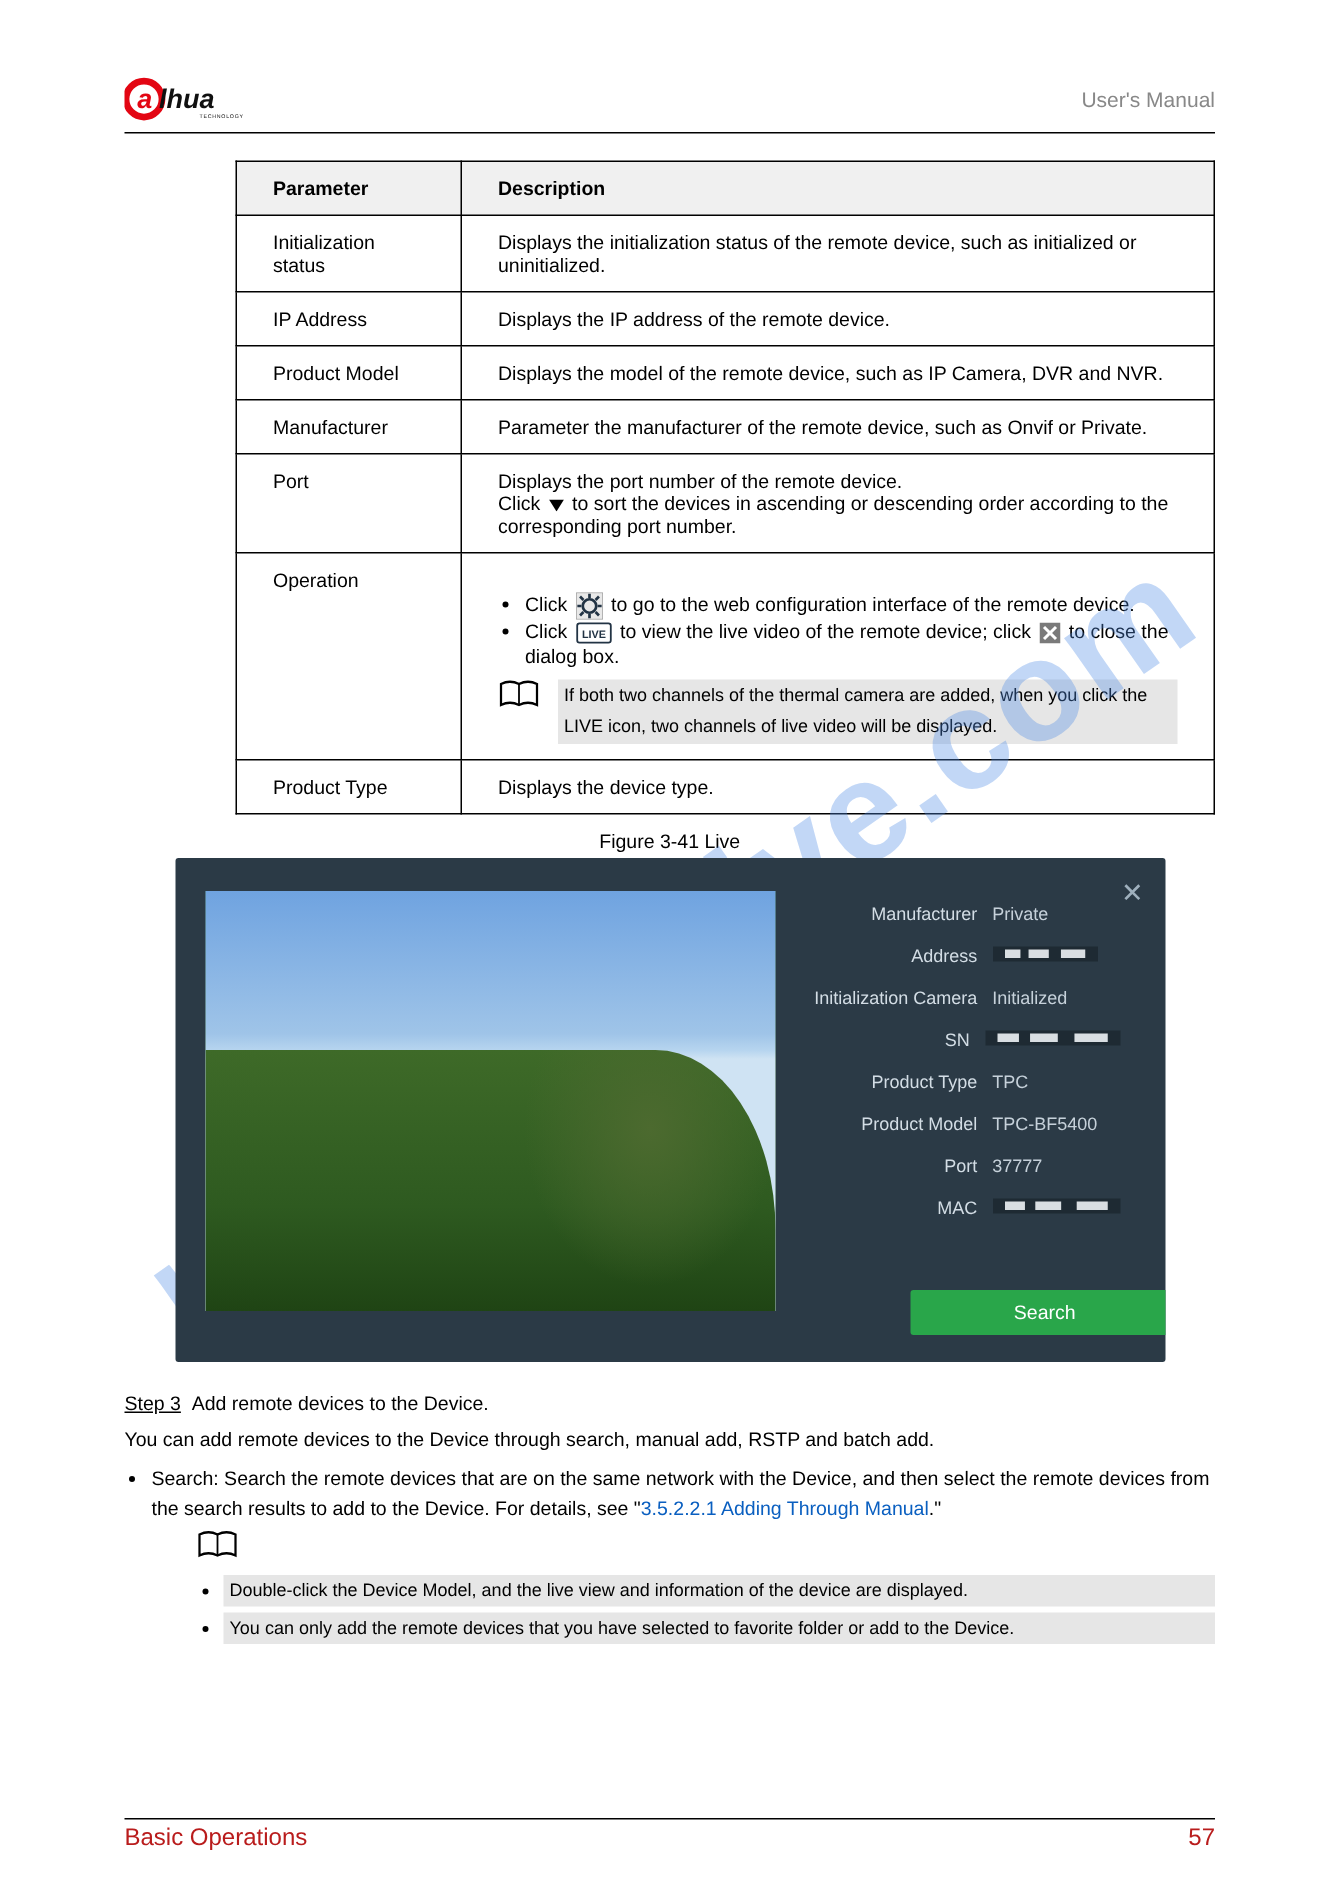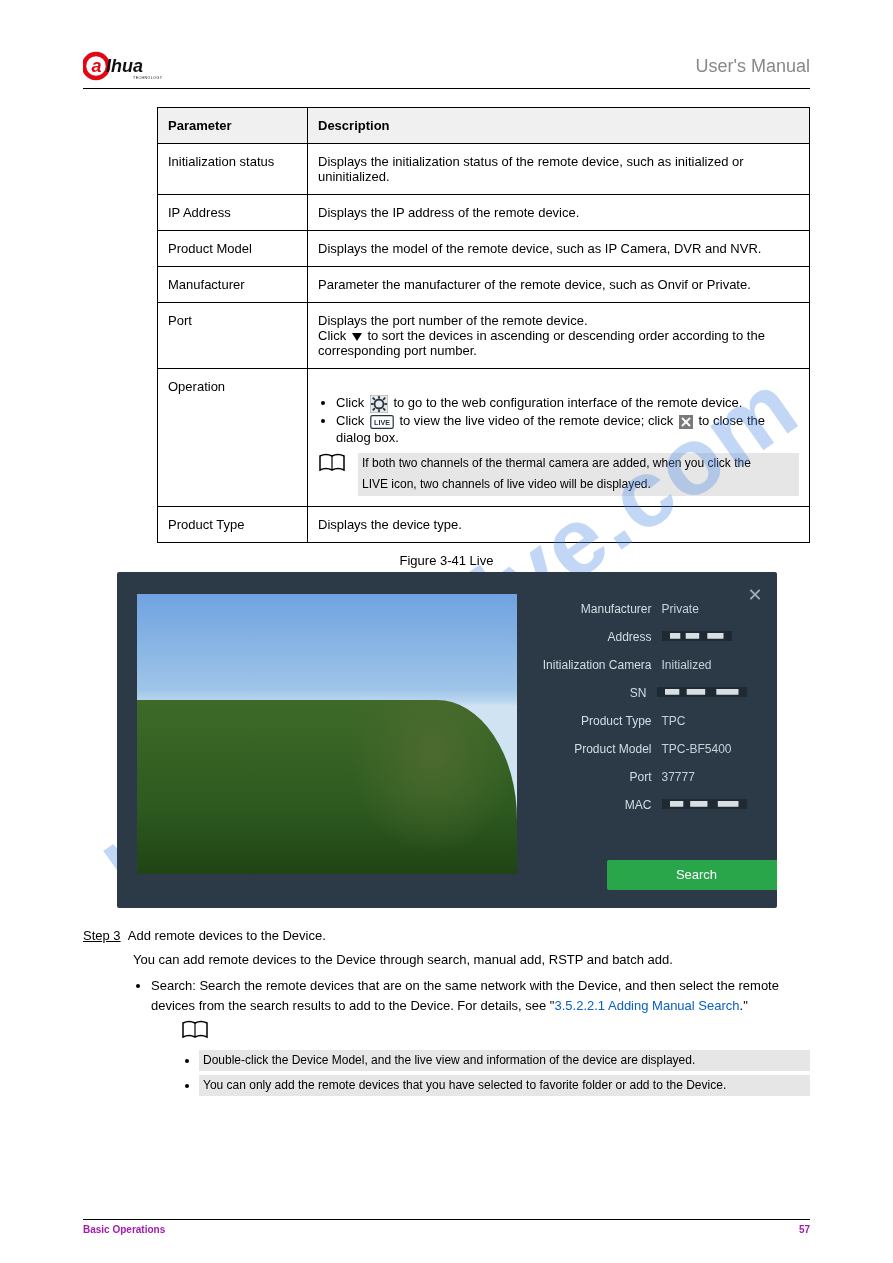--- a/index.html
+++ b/index.html
@@ -5,23 +5,23 @@
   * { box-sizing: border-box; margin: 0; padding: 0; }
   html, body { width: 893px; background: #fff; font-family: Arial, sans-serif; color: #000; }
   .page { position: relative; width: 893px; height: 1263px; padding: 50px 83px 40px 83px; }
   .watermark {
     position: absolute; top: 50%; left: 50%; transform: translate(-50%,-50%) rotate(-35deg);
     font-size: 95px; font-weight: 600; color: rgba(80,140,230,0.35); pointer-events: none;
     white-space: nowrap; letter-spacing: 2px;
   }
   .header { display:flex; align-items:center; border-bottom:1px solid #000; padding-bottom:6px; margin-bottom:18px;}
   .logo { width:100px; height:32px; }
-  .headerTitle { flex:1; text-align:right; font-size:18px; color:#888; }
+  .headerTitle { flex:1; text-align:right; font-size:14px; color:#888; }
   table.params { width:100%; border-collapse:collapse; margin:0 0 8px 74px; width:calc(100% - 74px); font-size:13px; }
-  table.params th, table.params td { border:1px solid #000; vertical-align:top; padding:10px 10px; text-align:left; }
+  table.params th, table.params td { border:1px solid #000; vertical-align:top; padding:10px 24px; text-align:left; }
   table.params th { background:#f0f0f0; font-weight:700; }
   table.params .pcol { width:150px; }
   .iconbox { display:inline-block; vertical-align:middle; margin:0 2px; }
   .gearSvg, .liveSvg, .xSvg, .triSvg { vertical-align:middle; }
   .noteRow { display:flex; gap:10px; margin-top:8px; }
   .noteIcon { width:30px; flex-shrink:0; }
   .noteText { flex:1; font-size:12px; background:#e6e6e6; padding:2px 4px; line-height:1.45; }
   .figCaption { text-align:center; font-size:13px; margin:10px 0 4px 0; }
   .liveDialog {
     position:relative; width:660px; height:336px; margin:0 auto 10px auto;
@@ -56,29 +56,29 @@
     content:""; position:absolute; inset:2px 8px; background:#d9dee2;
     clip-path: polygon(0 0, 20% 0, 20% 100%, 30% 100%, 30% 0, 55% 0, 55% 100%, 70% 100%, 70% 0, 100% 0, 100% 100%, 0 100%);
   }
   .liveDialog .closeBtn {
     position:absolute; left:490px; bottom:18px; width:180px; height:30px;
     background:#29a64a; color:#fff; display:flex; align-items:center; justify-content:center;
     font-size:13px; cursor:pointer; border-radius:2px;
   }
   .stepBlock { margin:18px 0 0 0; font-size:13px; line-height:1.55; }
   .stepU { text-decoration:underline; }
-  .stepBody { margin-left:50px; margin-top:4px; }
+  .stepBody { margin-top:4px; }
   .stepBody .para { margin-bottom:6px; }
   .notesBox { margin-left:48px; margin-top:4px; }
   .notesBox .nIcon { display:block; margin-bottom:4px; }
   .notesBox ul { list-style:disc; padding-left:18px; font-size:12px; }
   .notesBox li { background:#e6e6e6; margin-bottom:4px; padding:1px 4px; }
   .footer {
     position:absolute; left:83px; right:83px; bottom:28px; border-top:1px solid #000;
-    display:flex; justify-content:space-between; font-size:10px; color:#a21caf; padding-top:4px;font-weight:bold;
+    display:flex; justify-content:space-between; font-size:16px; color:#b91c1c; padding-top:4px;
   }
 </style>
 </head>
 <body>
 
 <div class="page">
   <div class="watermark">manualshive.com</div>
 
   <div class="header">
     <svg class="logo" viewBox="0 0 200 60">
@@ -231,21 +231,21 @@
     <div class="closeBtn">Search</div>
   </div>
 
   <div class="stepBlock">
     <span class="stepU">Step 3</span>
     &nbsp;<span>Add remote devices to the Device.</span>
     <div class="stepBody">
       <div class="para">You can add remote devices to the Device through search, manual add, RSTP and batch add.</div>
       <ul style="list-style:disc;padding-left:18px;">
         <li>
-          <span>Search: Search the remote devices that are on the same network with the Device, and then select the remote devices from the search results to add to the Device. For details, see "</span><span style="color:#0a5fc0">3.5.2.2.1 Adding Manual Search</span><span>."</span>
+          <span>Search: Search the remote devices that are on the same network with the Device, and then select the remote devices from the search results to add to the Device. For details, see "</span><span style="color:#0a5fc0">3.5.2.2.1 Adding Through Manual</span><span>."</span>
         </li>
       </ul>
       <div class="notesBox">
         <span class="nIcon">
           <svg width="28" height="20" viewBox="0 0 28 20">
             <path d="M2 3 Q8 0 14 3 Q20 0 26 3 L26 17 Q20 14 14 17 Q8 14 2 17 Z" fill="none" stroke="#000" stroke-width="1.5"></path>
             <line x1="14" y1="3" x2="14" y2="17" stroke="#000" stroke-width="1.2"></line>
           </svg>
         </span>
         <ul>

